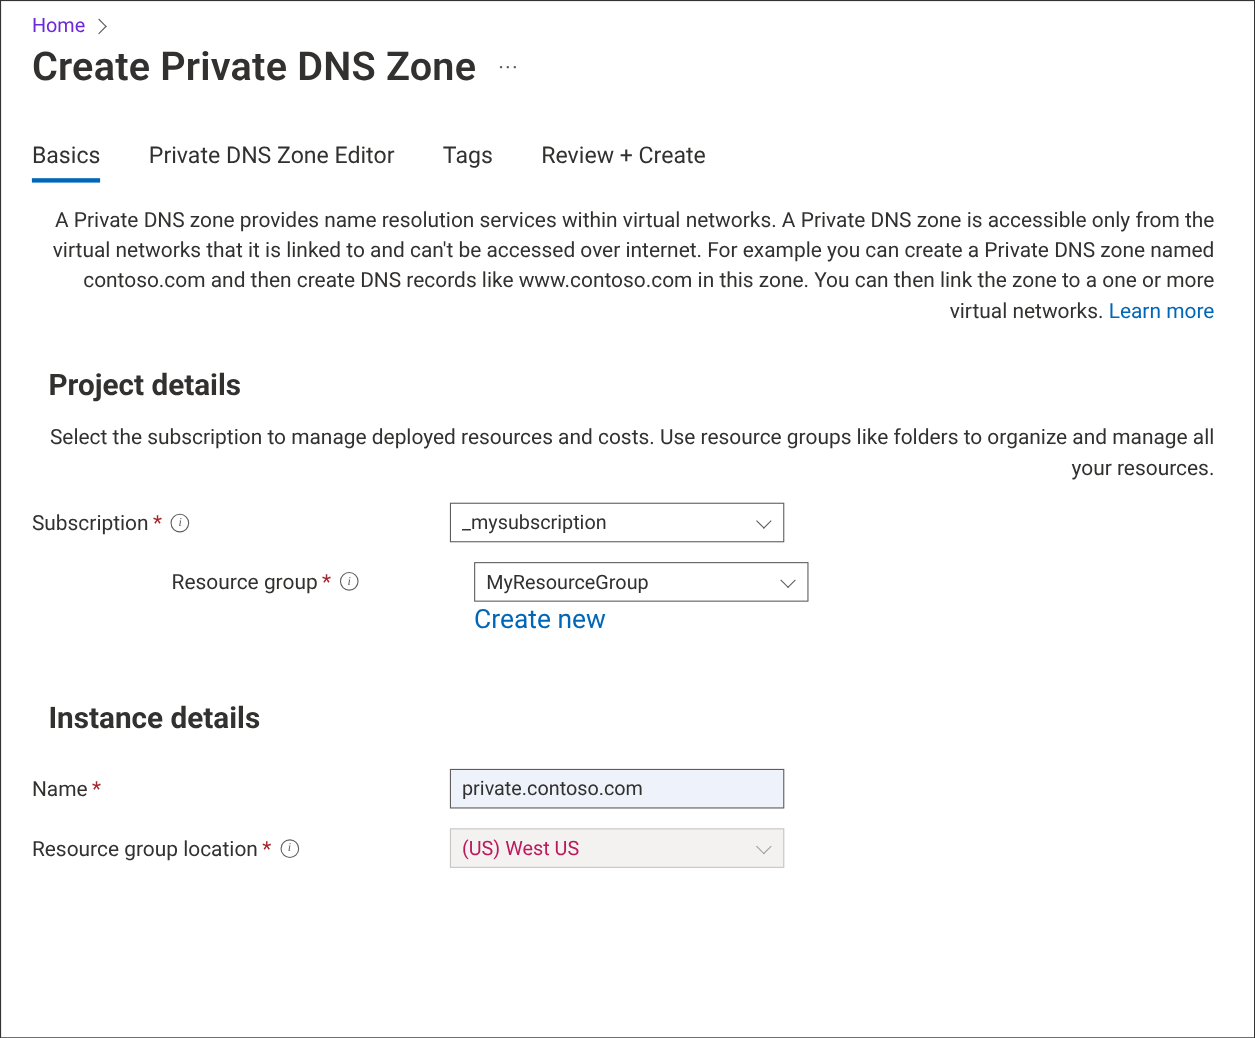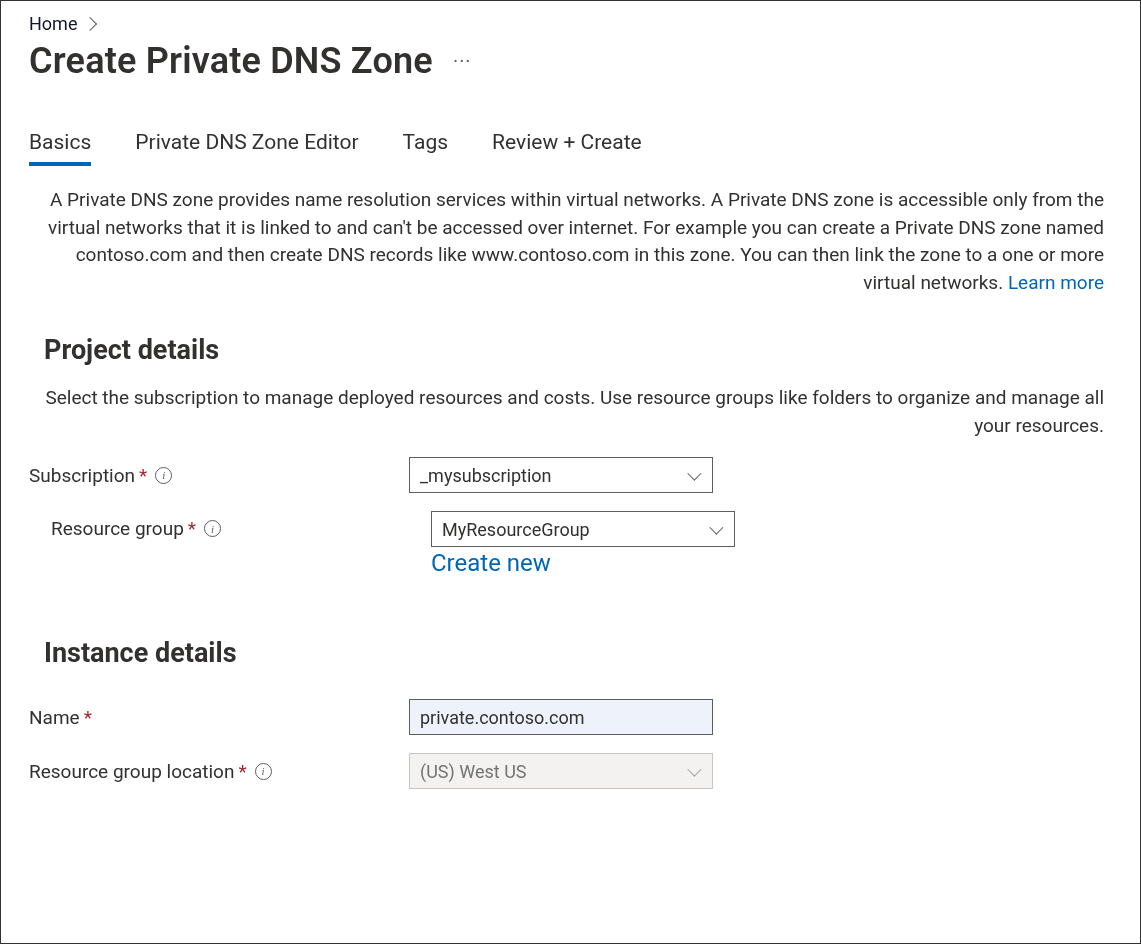--- a/index.html
+++ b/index.html
@@ -20,21 +20,21 @@
   }
 
   
   .breadcrumb {
     display: flex;
     align-items: center;
     gap: 8px;
     font-size: 18px;
     margin-bottom: 4px;
   }
-  .breadcrumb a { color: #0f172a; text-decoration: none; }
+  .breadcrumb a { color: #6d28d9; text-decoration: none; }
   .chev { width: 10px; height: 10px; border-top: 1.5px solid #605e5c; border-right: 1.5px solid #605e5c; transform: rotate(45deg); display:inline-block; }
 
   
   .title-row { display:flex; align-items:center; gap:20px; margin: 6px 0 44px 0; }
   h1 { font-size: 36px; font-weight: 600; margin: 0; letter-spacing: 0.2px; }
   .ellipsis { font-size: 20px; color: #605e5c; letter-spacing: 1px; cursor: pointer; }
 
   
   .tabs {
     display: flex;
@@ -112,21 +112,21 @@
     background: #fff;
     font-size: 18px;
     padding: 0 10px;
     display: flex;
     align-items: center;
     justify-content: space-between;
     cursor: pointer;
   }
   .select.disabled {
     background: #f3f2f1;
-    color: #737373;
+    color: #be185d;
     border-color: #c8c6c4;
     cursor: default;
     gap: 36px;
   }
   .select .chev-down, .select.disabled .chev-down {
     width: 10px; height: 10px;
     border-right: 1.5px solid #605e5c;
     border-bottom: 1.5px solid #605e5c;
     transform: rotate(45deg) translateY(-2px);
     margin-right: 4px;
@@ -182,21 +182,21 @@
     </div>
     <div class="field-col">
       <div class="select">
         <span>_mysubscription</span>
         <span class="chev-down"></span>
       </div>
     </div>
   </div>
 
   <div class="form-row" style="align-items:flex-start;">
-    <div class="form-label indent" style="padding-top:6px;">
+    <div class="form-label indent" style="padding-top:6px;justify-content:center;">
       <span>Resource group</span>
       <span class="req">*</span>
       <span class="info-icon">i</span>
     </div>
     <div class="field-col">
       <div class="select">
         <span>MyResourceGroup</span>
         <span class="chev-down"></span>
       </div>
       <a href="#" class="sub-link">Create new</a>

